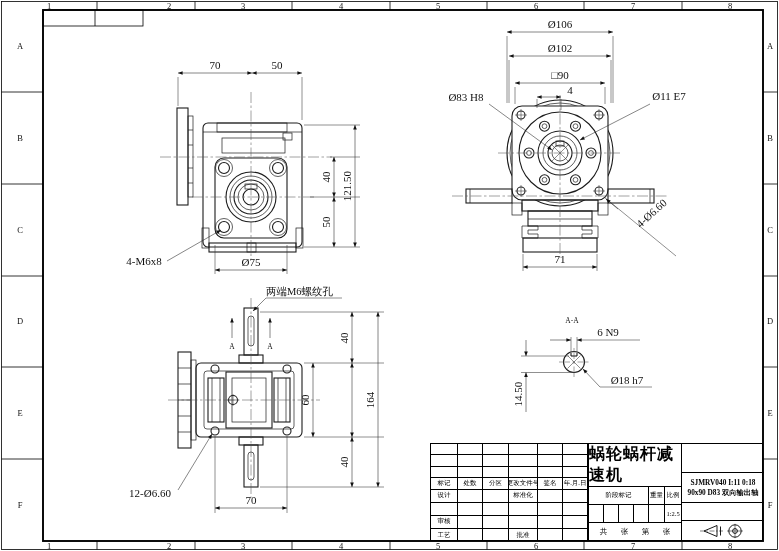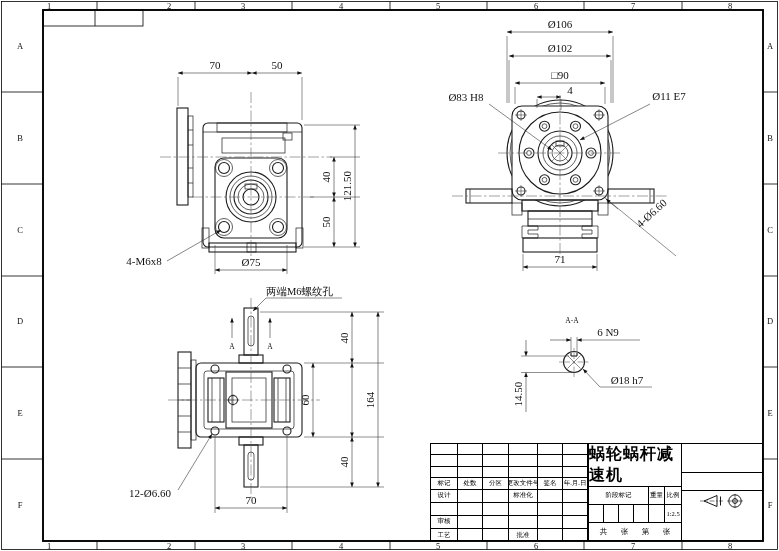--- a/index.html
+++ b/index.html
@@ -447,20 +447,24 @@
     <div class="tb-sheet">
       <span>共</span>
       <span>张</span>
       <span>第</span>
       <span>张</span>
     </div>
   </div>
 
   <div class="tb-right">
     <div class="r1"></div>
+    <div class="r2">
+      <div>SJMRV040 I:11 0:18</div>
+      <div>90x90 D83 双向输出轴</div>
+    </div>
     <div class="r3"></div>
     <div class="r4">
       <svg width="48" height="16" viewBox="0 0 48 16">
         <line x1="1" y1="8" x2="24" y2="8" stroke="#000" stroke-width="0.5" stroke-dasharray="5 1.5 1.5 1.5"></line>
         <polygon points="5,8 18,2.5 18,13.5" fill="none" stroke="#000" stroke-width="0.9"></polygon>
         <line x1="21.5" y1="3.5" x2="21.5" y2="12.5" stroke="#000" stroke-width="0.9"></line>
         <circle cx="36" cy="8" r="6.2" fill="none" stroke="#000" stroke-width="0.9"></circle>
         <circle cx="36" cy="8" r="2.4" fill="none" stroke="#000" stroke-width="0.9"></circle>
         <line x1="28" y1="8" x2="44" y2="8" stroke="#000" stroke-width="0.5"></line>
         <line x1="36" y1="0.8" x2="36" y2="15.2" stroke="#000" stroke-width="0.5"></line>

